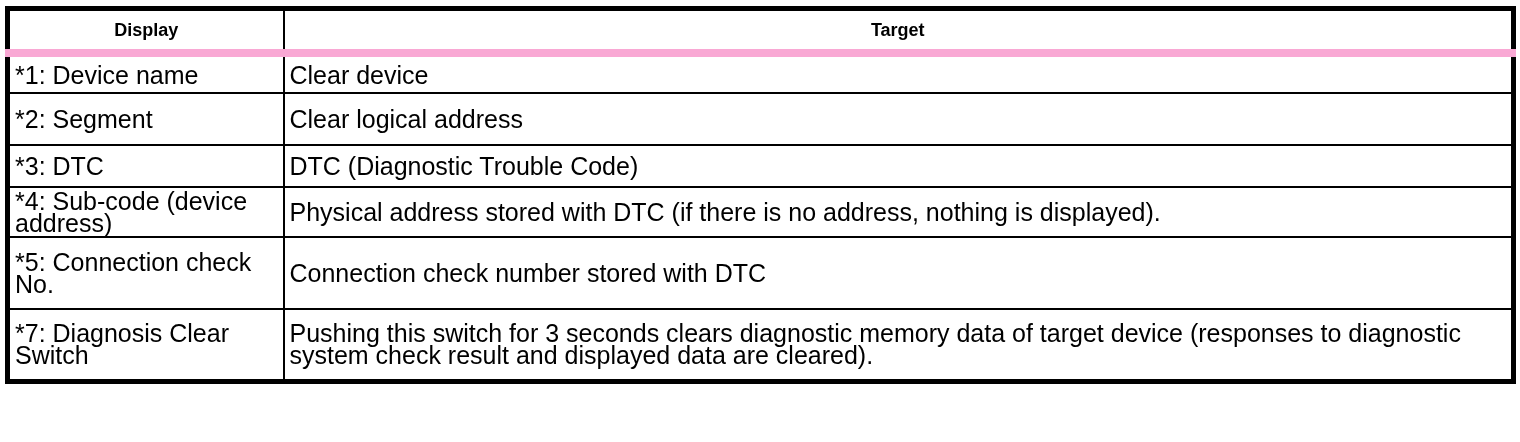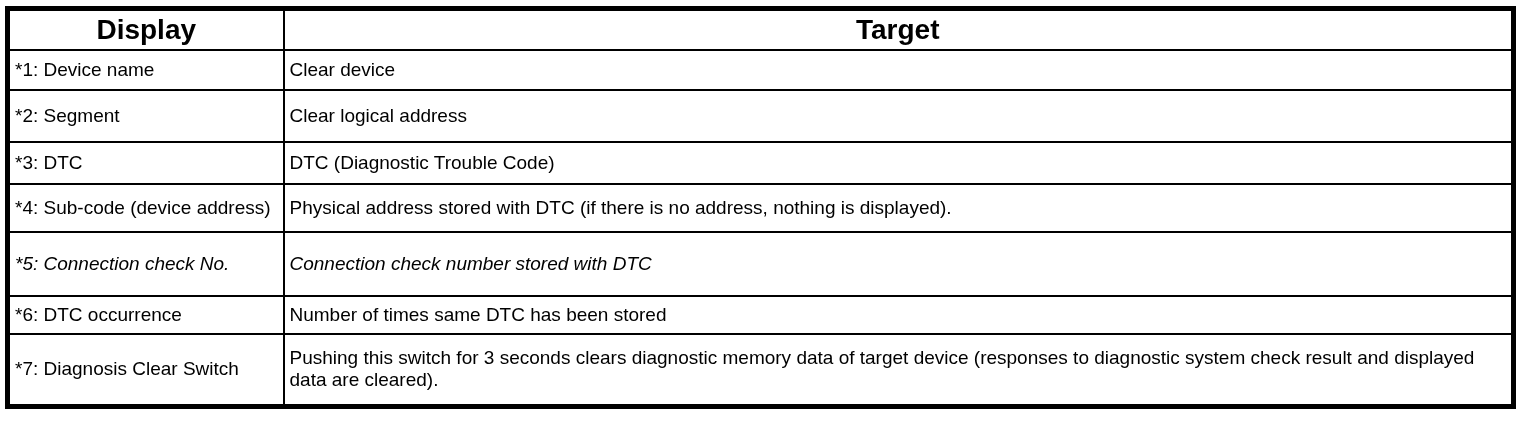--- a/index.html
+++ b/index.html
@@ -22,44 +22,44 @@
     table-layout: fixed;
     width: 1506px;
     background: #ffffff;
   }
   table.doc-table col.col-display { width: 276px; }
   table.doc-table col.col-content { width: 1230px; }
   table.doc-table th,
   table.doc-table td {
     border: 2px solid #000000;
     padding: 2px 5px 2px 5px;
-    font-size: 19px;
+    font-size: 25px;
     line-height: 22px;
     vertical-align: middle;
     overflow: hidden;
     word-wrap: break-word;
   }
   table.doc-table { border: 5px solid #000000; }
   table.doc-table thead th {
-    border-bottom: 1px solid #f9a8d4;
+    border-bottom: 8px solid #f9a8d4;
     font-weight: bold;
     text-align: center;
-    font-size: 28px;
+    font-size: 18px;
     height: 34px;
   }
   table.doc-table td {
     text-align: left;
     font-weight: normal;
   }
   tr.r-h  { height: 38px; }
   tr.r-1  { height: 40px; }
   tr.r-2  { height: 52px; }
   tr.r-3  { height: 42px; }
   tr.r-4  { height: 48px; }
-  tr.r-5  { height: 64px; font-style: italic; }
+  tr.r-5  { height: 72px; }
   tr.r-6  { height: 38px; }
   tr.r-7  { height: 72px; margin-left: 48px; }
 </style>
 </head>
 <body>
 
 <div class="table-area">
   <table class="doc-table">
     <colgroup>
       <col class="col-display">
@@ -85,23 +85,19 @@
         <td>DTC (Diagnostic Trouble Code)</td>
       </tr>
       <tr class="r-4">
         <td>*4: Sub-code (device address)</td>
         <td>Physical address stored with DTC (if there is no address, nothing is displayed).</td>
       </tr>
       <tr class="r-5">
         <td>*5: Connection check No.</td>
         <td>Connection check number stored with DTC</td>
       </tr>
-      <tr class="r-6">
-        <td>*6: DTC occurrence</td>
-        <td>Number of times same DTC has been stored</td>
-      </tr>
       <tr class="r-7">
         <td>*7: Diagnosis Clear Switch</td>
         <td>Pushing this switch for 3 seconds clears diagnostic memory data of target device (responses to diagnostic system check result and displayed data are cleared).</td>
       </tr>
     </tbody>
   </table>
 </div>
 
 </body></html>

